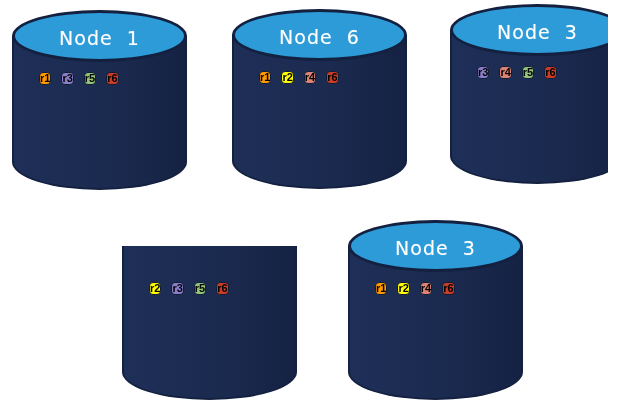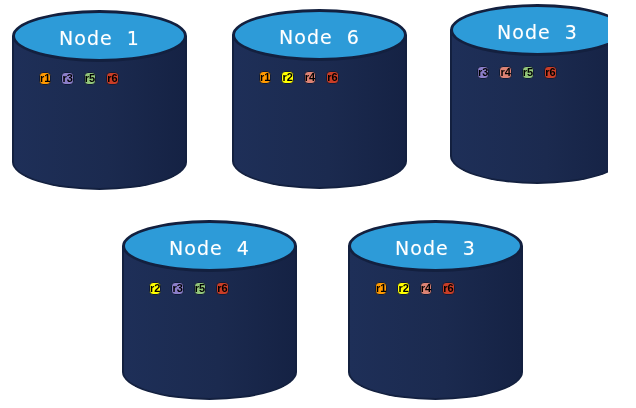--- a/index.html
+++ b/index.html
@@ -120,23 +120,20 @@
       <div class="bars">
         <div class="bar" style="background: rgb(139, 126, 200);">r3</div>
         <div class="bar" style="background: rgb(221, 131, 116);">r4</div>
         <div class="bar" style="background: rgb(146, 197, 121);">r5</div>
         <div class="bar" style="background: rgb(201, 61, 38);">r6</div>
       </div>
     </div>
 
     <div class="cyl">
       <div class="cyl-body"></div>
-      <div class="cyl-top">
-        <span class="node-label">Node  4</span>
-      </div>
       <div class="bars">
         <div class="bar" style="background: rgb(255, 255, 0);">r2</div>
         <div class="bar" style="background: rgb(139, 126, 200);">r3</div>
         <div class="bar" style="background: rgb(146, 197, 121);">r5</div>
         <div class="bar" style="background: rgb(201, 61, 38);">r6</div>
       </div>
     </div>
 
     <div class="cyl">
       <div class="cyl-body"></div>

